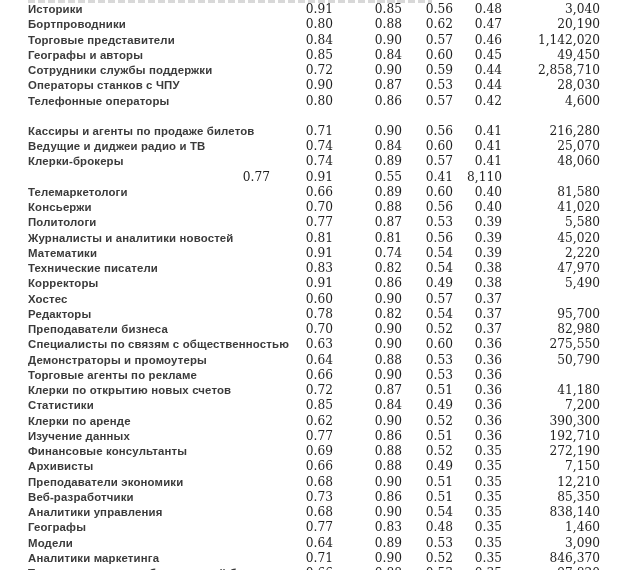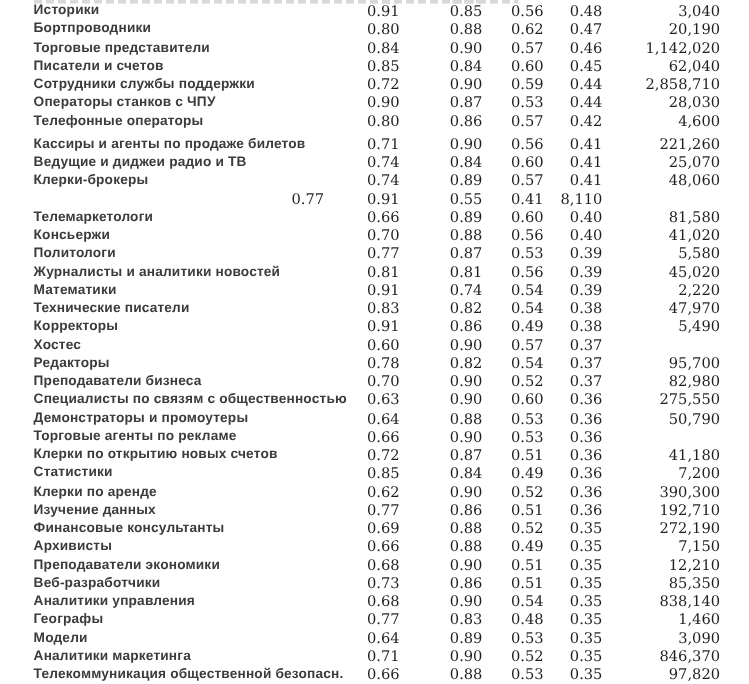--- a/index.html
+++ b/index.html
@@ -36,21 +36,21 @@
   .remnant .r-name { left: 28px;  width: 404px; }
   .remnant .r-n1   { left: 308px; width: 25px; }
   .remnant .r-n2   { left: 377px; width: 25px; }
   .row {
     display: grid;
     grid-template-columns: 270px 63px 69px 51px 49px 98px;
     height: 15.25px;
     line-height: 15.25px;
   }
   .row.group-gap {
-    margin-top: 4px;
+    margin-top: 15px;
   }
   .c-name {
     padding-left: 28px;
     color: #3b3b3b;
     font-weight: 600;
     font-size: 11.4px;
     letter-spacing: 0.15px;
     white-space: nowrap;
     overflow: visible;
   }
@@ -90,26 +90,26 @@
     </div>
     <div class="row">
       <div class="c-name">Торговые представители</div>
       <div class="c-num">0.84</div>
       <div class="c-num">0.90</div>
       <div class="c-num">0.57</div>
       <div class="c-num">0.46</div>
       <div class="c-num">1,142,020</div>
     </div>
     <div class="row">
-      <div class="c-name">Писатели и счетов</div>
+      <div class="c-name">Географы и авторы</div>
       <div class="c-num">0.85</div>
       <div class="c-num">0.84</div>
       <div class="c-num">0.60</div>
       <div class="c-num">0.45</div>
-      <div class="c-num">62,040</div>
+      <div class="c-num">49,450</div>
     </div>
     <div class="row">
       <div class="c-name">Сотрудники службы поддержки</div>
       <div class="c-num">0.72</div>
       <div class="c-num">0.90</div>
       <div class="c-num">0.59</div>
       <div class="c-num">0.44</div>
       <div class="c-num">2,858,710</div>
     </div>
     <div class="row">
@@ -127,21 +127,21 @@
       <div class="c-num">0.57</div>
       <div class="c-num">0.42</div>
       <div class="c-num">4,600</div>
     </div>
     <div class="row group-gap">
       <div class="c-name">Кассиры и агенты по продаже билетов</div>
       <div class="c-num">0.71</div>
       <div class="c-num">0.90</div>
       <div class="c-num">0.56</div>
       <div class="c-num">0.41</div>
-      <div class="c-num">221,260</div>
+      <div class="c-num">216,280</div>
     </div>
     <div class="row">
       <div class="c-name">Ведущие и диджеи радио и ТВ</div>
       <div class="c-num">0.74</div>
       <div class="c-num">0.84</div>
       <div class="c-num">0.60</div>
       <div class="c-num">0.41</div>
       <div class="c-num">25,070</div>
     </div>
     <div class="row">

